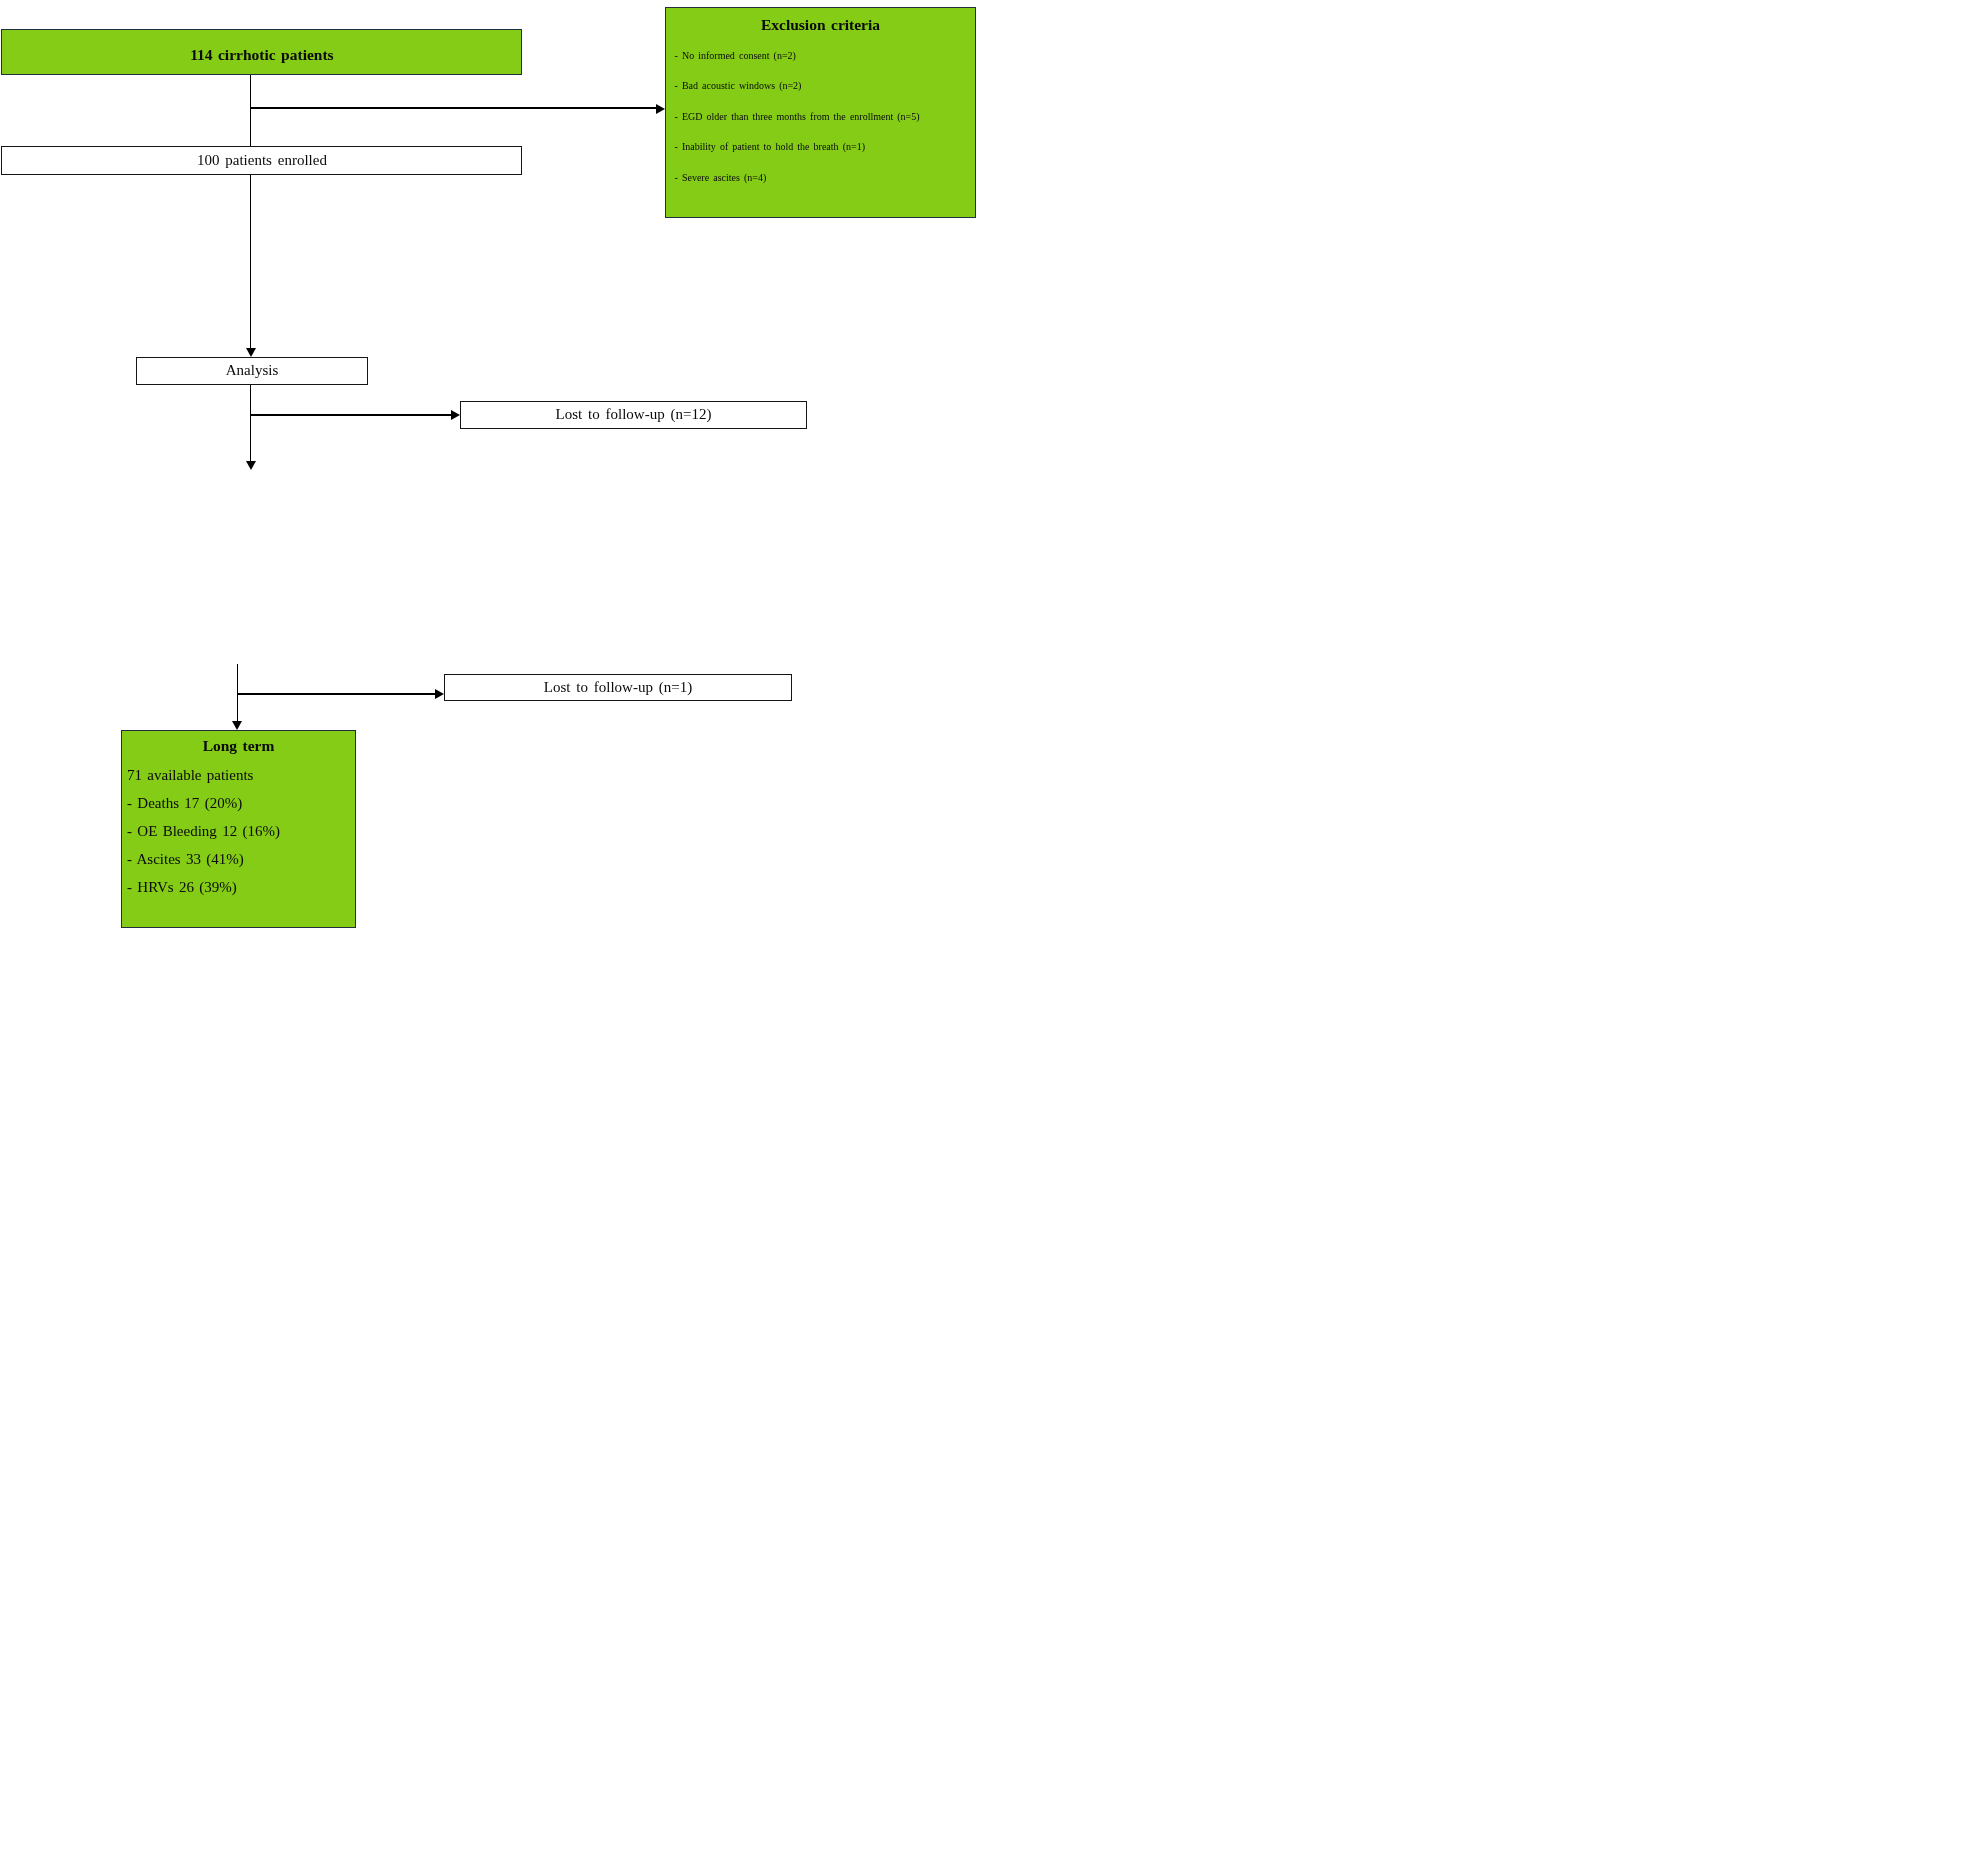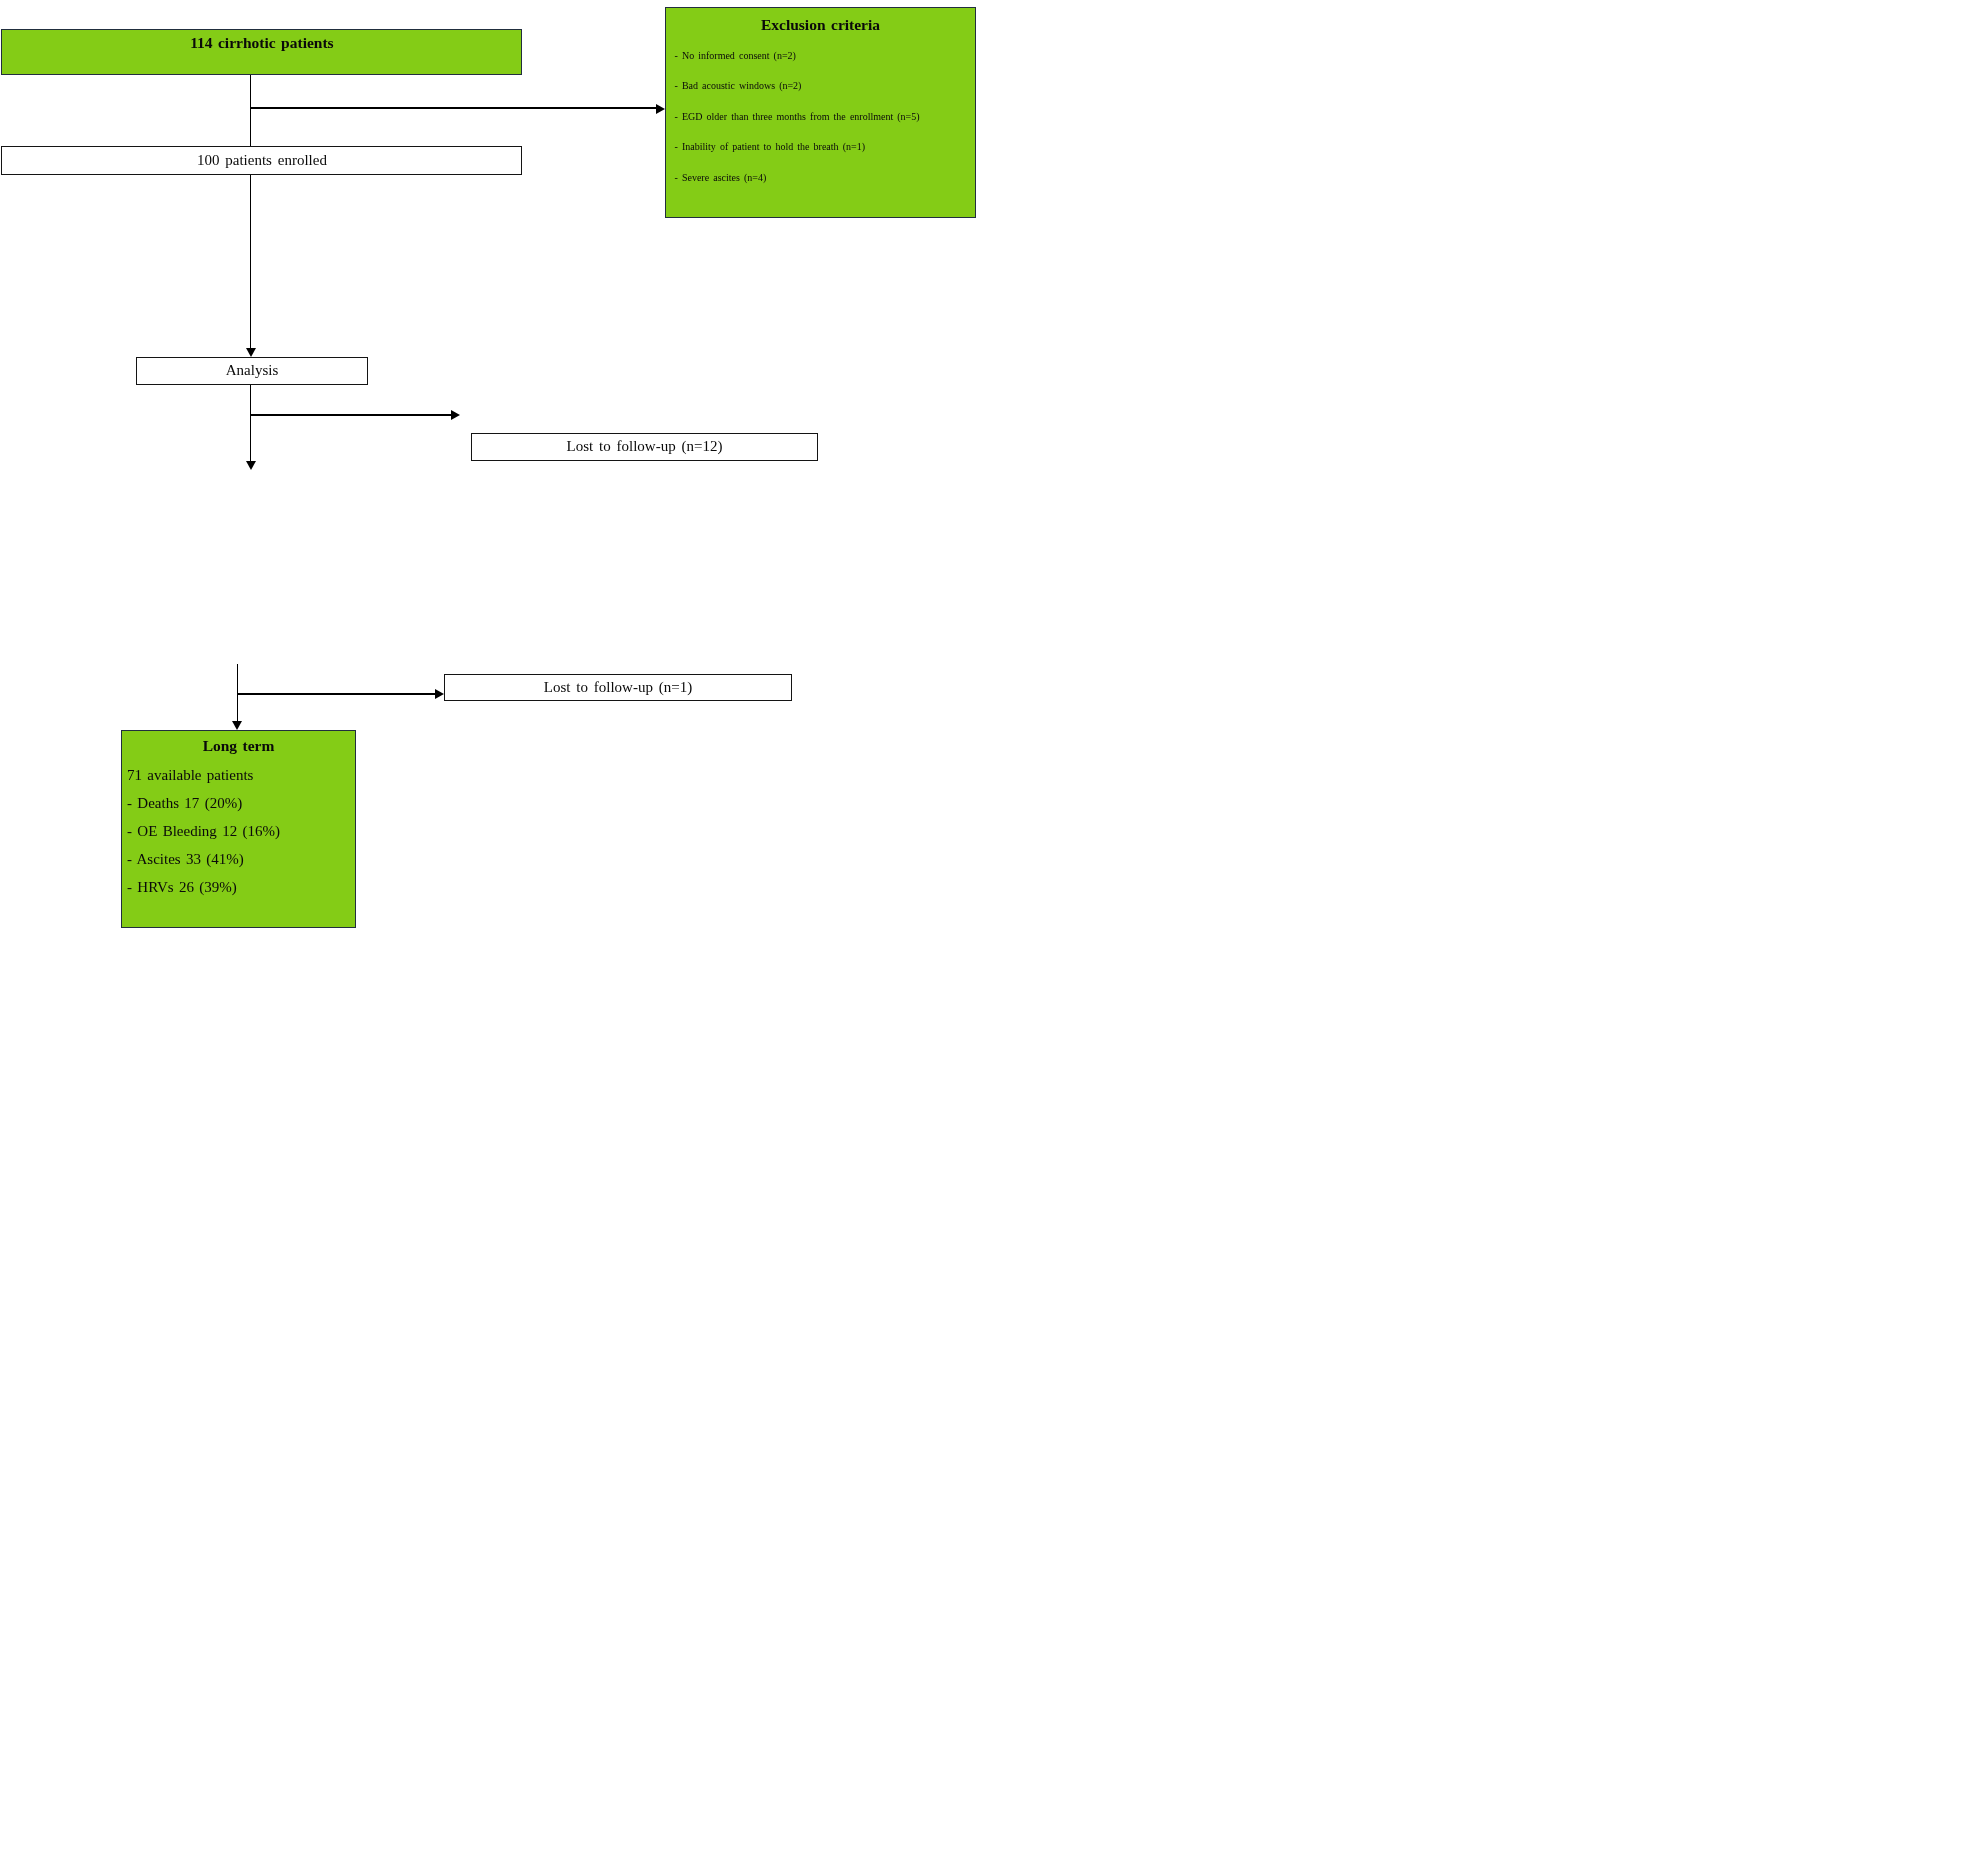--- a/index.html
+++ b/index.html
@@ -98,42 +98,42 @@
 
   <div class="hline" style="left:251px; top:414px; width:201px;"></div>
   <div class="arrowhead arrow-right" style="left:451px; top:410px;"></div>
 
   <div class="vline" style="left:237px; top:664px; height:58px;"></div>
   <div class="arrowhead arrow-down" style="left:232px; top:721px;"></div>
 
   <div class="hline" style="left:237px; top:693px; width:199px;"></div>
   <div class="arrowhead arrow-right" style="left:435px; top:689px;"></div>
 
-  <div class="node blue" style="left:1.4px; top:29px; width:521px; height:46px; padding-top:2px;">
+  <div class="node blue" style="left:1.4px; top:29px; width:521px; height:46px; padding-top:14px;">
     <div class="node-title">114 cirrhotic patients</div>
   </div>
 
   <div class="node blue" style="left:665px; top:7px; width:311px; height:211px;">
     <div class="node-title excl-title">Exclusion criteria</div>
     <div class="excl-item">- No informed consent (n=2)</div>
     <div class="excl-item">- Bad acoustic windows (n=2)</div>
     <div class="excl-item">- EGD older than three months from the enrollment (n=5)</div>
     <div class="excl-item">- Inability of patient to hold the breath (n=1)</div>
     <div class="excl-item">- Severe ascites (n=4)</div>
   </div>
 
   <div class="node white center-text body-text" style="left:1.4px; top:146px; width:521px; height:29px;">
     <span>100 patients enrolled</span>
   </div>
 
   <div class="node white center-text body-text" style="left:136px; top:357px; width:232px; height:27.5px;">
     <span>Analysis</span>
   </div>
 
-  <div class="node white center-text body-text" style="left:471px; top:401px; width:347px; height:27.5px;margin-top:32px;">
+  <div class="node white center-text body-text" style="left:460px; top:401px; width:347px; height:27.5px;">
     <span>Lost to follow-up (n=12)</span>
   </div>
 
 
   <div class="node white center-text body-text" style="left:444px; top:674px; width:348px; height:27px;">
     <span>Lost to follow-up (n=1)</span>
   </div>
 
   <div class="node blue" style="left:121px; top:730px; width:235px; height:198px;">
     <div class="node-title stat-title">Long term</div>

